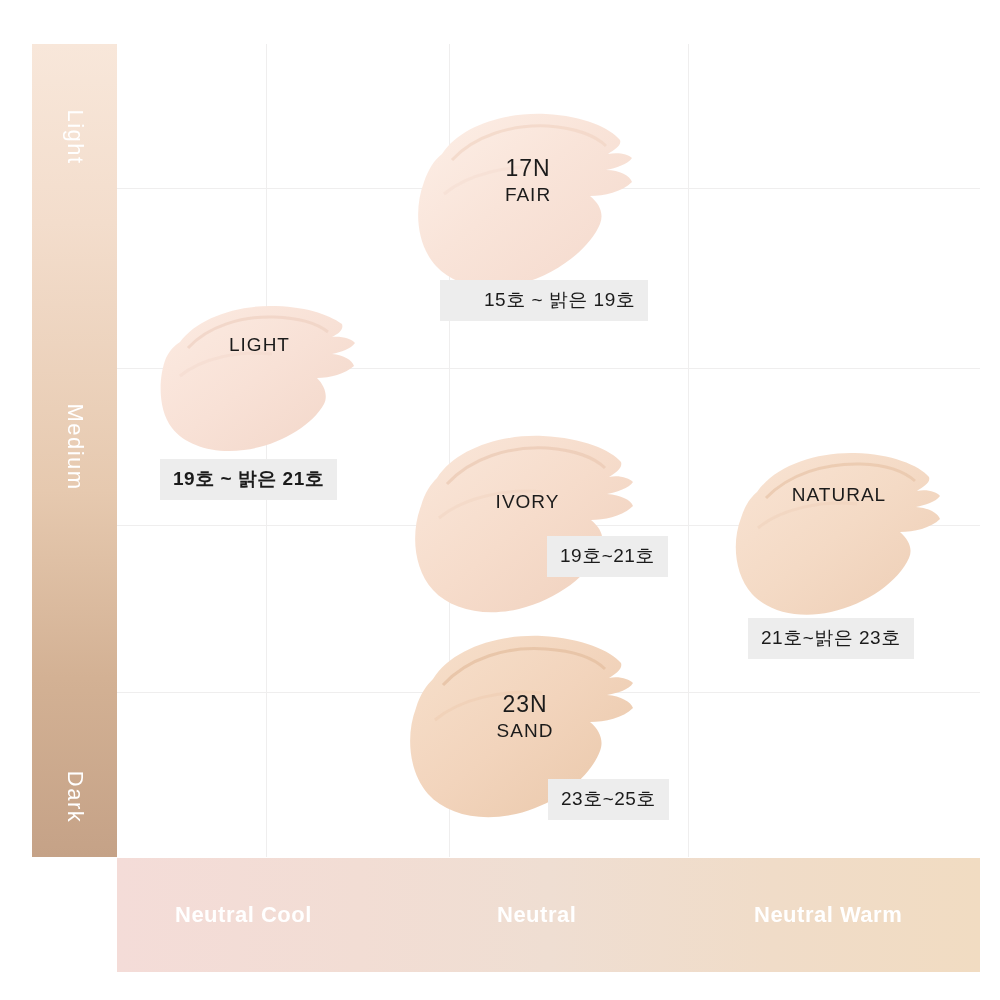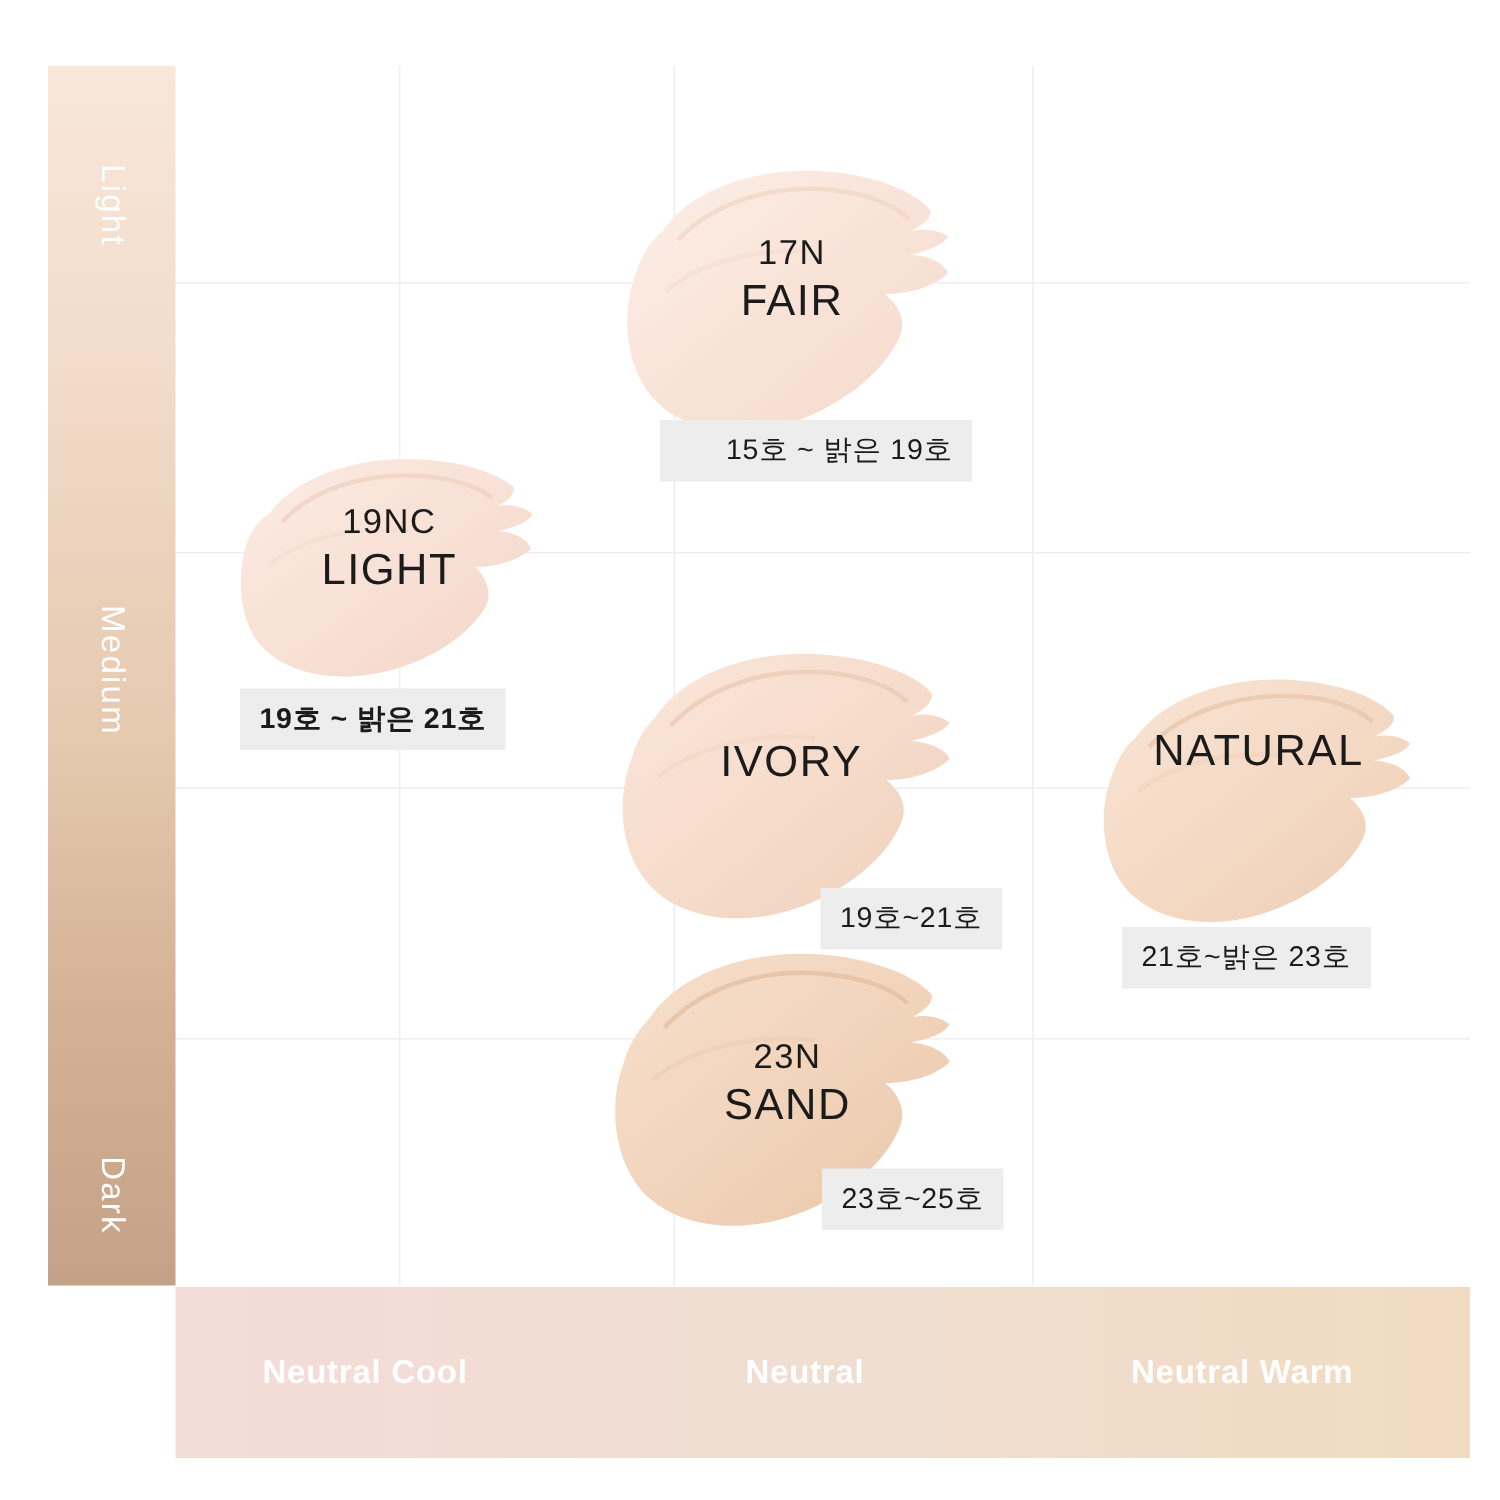--- a/index.html
+++ b/index.html
@@ -48,40 +48,40 @@
 
   
   .swatch{position:absolute;text-decoration:underline;}
   .blob{position:absolute;left:0;top:0;width:100%;height:100%;}
   .blob svg{width:100%;height:100%;display:block;}
   .swatch-text{
     position:absolute;text-align:center;color:#1b1b1b;
     line-height:1.28;white-space:nowrap;
   }
   .shade-code{font-size:23px;letter-spacing:1px;}
-  .shade-name{font-size:29px;letter-spacing:1px;}
+  .shade-name{font-size:19px;letter-spacing:1px;}
 
   .range-tag{
     position:absolute;background:#ededed;color:#1b1b1b;
     font-size:19px;padding:7px 13px 8px 13px;white-space:nowrap;
     letter-spacing:0.5px;
   }
 
   
   #sw-17n{left:408px;top:108px;width:240px;height:185px;}
   #sw-17n .swatch-text{left:0;right:0;top:46px;}
   #tag-17n{left:440px;top:280px;padding-left:44px;}
 
   #sw-19nc{left:152px;top:300px;width:215px;height:160px;}
   #sw-19nc .swatch-text{left:0;right:0;top:33px;}
   #tag-19nc{left:160px;top:459px;font-weight:bold;}
 
   #sw-21n{left:405px;top:428px;width:245px;height:190px;}
   #sw-21n .swatch-text{left:0;right:0;top:62px;}
-  #tag-21n{left:547px;top:592px;}
+  #tag-21n{left:547px;top:536px;}
 
   #sw-21nw{left:727px;top:446px;width:224px;height:175px;}
   #sw-21nw .swatch-text{left:0;right:0;top:37px;}
   #tag-21nw{left:748px;top:618px;}
 
   #sw-23n{left:400px;top:628px;width:250px;height:195px;}
   #sw-23n .swatch-text{left:0;right:0;top:62px;}
   #tag-23n{left:548px;top:779px;}
 </style>
 </head>
@@ -147,21 +147,20 @@
         </defs>
         <path d="M28 42 C44 20 80 6 118 6 C152 6 176 14 190 24 C192 30 186 34 180 37
                  C190 36 200 39 203 43 C199 49 189 52 180 54 C192 55 200 60 202 66
                  C193 74 178 78 165 78 C173 86 176 96 172 104 C160 126 126 146 92 150
                  C62 154 34 146 20 128 C6 110 6 78 14 58 C18 50 22 46 28 42 Z" fill="url(#g19)"></path>
         <path d="M36 48 C56 26 90 16 122 17 C148 18 166 24 176 32" fill="none" stroke="#EFD2C3" stroke-width="3" opacity="0.75"></path>
         <path d="M28 76 C50 58 88 50 120 54" fill="none" stroke="#F4DBCE" stroke-width="3" opacity="0.6"></path>
       </svg>
     </div>
     <div class="swatch-text">
-      <div class="shade-code">19NC</div>
       <div class="shade-name">LIGHT</div>
     </div>
   </div>
   <div class="range-tag" id="tag-19nc">19호 ~ 밝은 21호</div>
 
   <div class="swatch" id="sw-21n">
     <div class="blob">
       <svg viewBox="0 0 245 190" preserveAspectRatio="none">
         <defs>
           <linearGradient id="g21" x1="0" y1="0" x2="1" y2="1">

